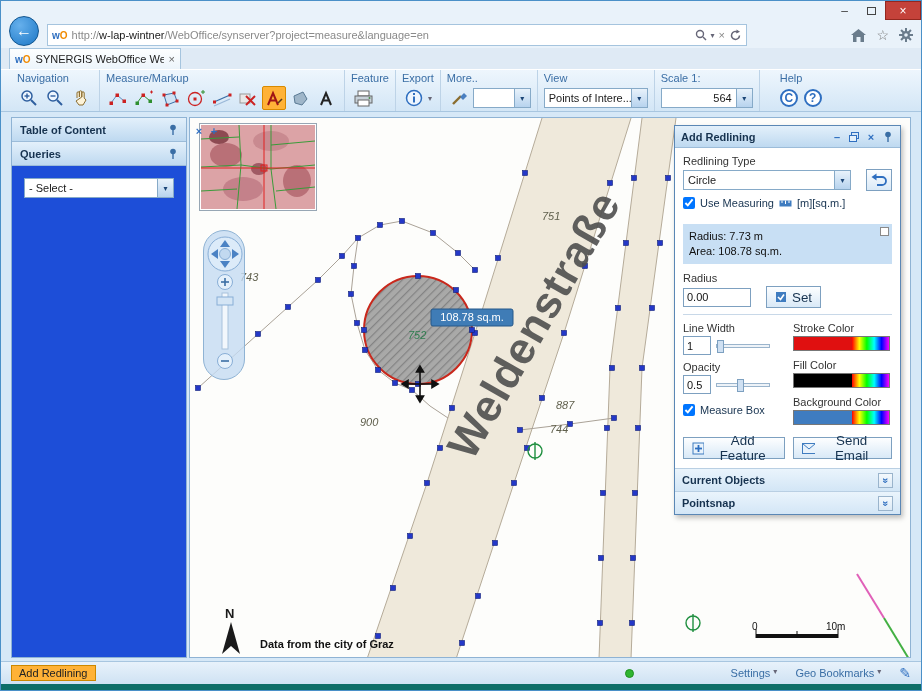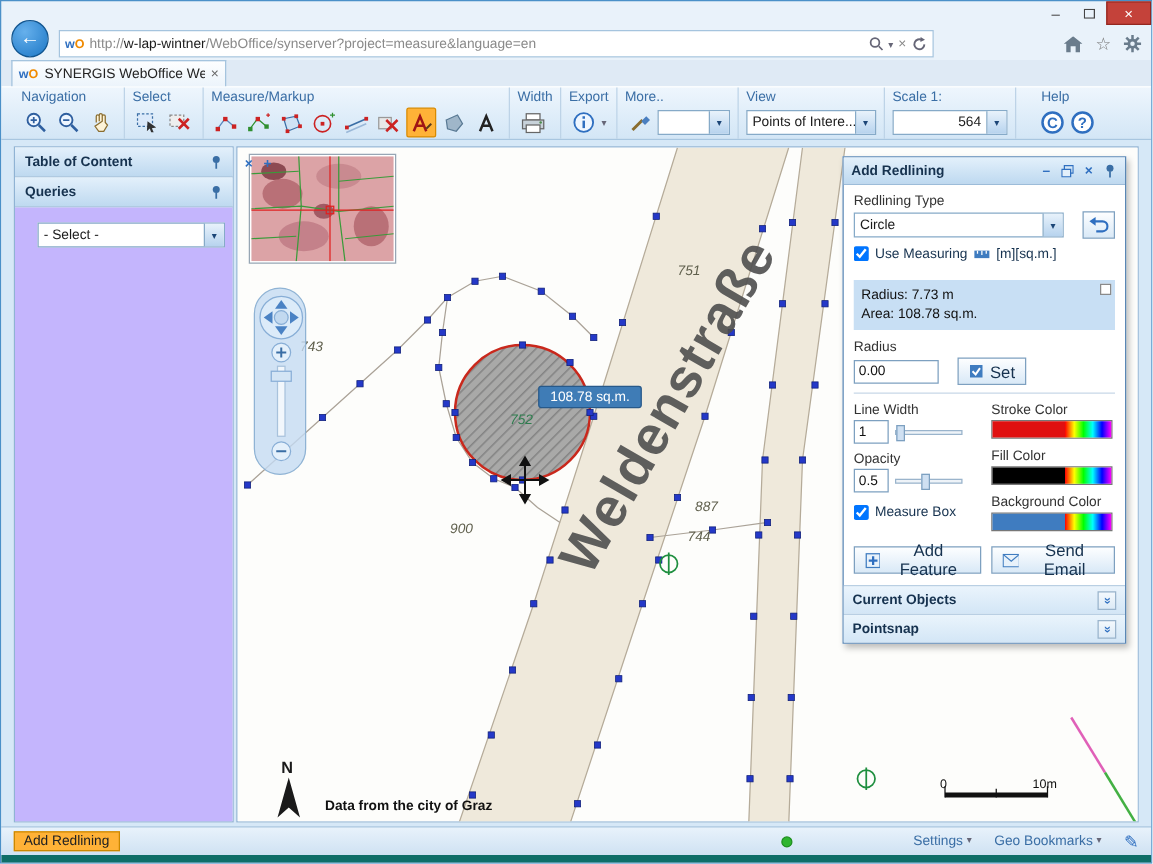--- a/index.html
+++ b/index.html
@@ -36,21 +36,21 @@
 .tbtn.active{background:#ffb237;border:1px solid #d88a00}
 .combo{height:20px;background:#fff;border:1px solid #86aac8;display:flex;align-items:center}
 .cval{flex:1;padding:0 4px;white-space:nowrap;overflow:hidden;color:#1a1a1a}
 .cbtn{width:16px;height:100%;background:linear-gradient(#e8f2fb,#b7d3ee);border-left:1px solid #86aac8;display:flex;align-items:center;justify-content:center;color:#1c4677;font-size:8px}
 .roundicon{width:18px;height:18px;border-radius:50%;border:2px solid #2f6fc0;color:#2f6fc0;font-weight:bold;display:flex;align-items:center;justify-content:center;font-size:12px;background:#fff}
 
 .main{position:relative;height:549px;background:#d6e8f7}
 .sidebar{position:absolute;left:10px;top:5px;width:176px;height:541px;border:1px solid #8fb3d4;background:#fff;display:flex;flex-direction:column}
 .shead{height:24px;background:linear-gradient(#e3f0fb,#bed9f0);border-bottom:1px solid #9cbcd9;display:flex;align-items:center;padding:0 8px;font-weight:bold;color:#16324f}
 .shead .pin{margin-left:auto}
-.scontent{flex:1;background:#c4b5fd;padding:12px 18px}
+.scontent{flex:1;background:#1d4ed8;padding:12px 12px}
 .mappanel{position:absolute;left:188px;top:5px;width:722px;height:541px;border:1px solid #8fb3d4;background:#fff;overflow:hidden}
 .overview{position:absolute;left:9px;top:5px;background:#fff;border:1px solid #97a6b4;padding:1px;z-index:2}
 .ovbtns{position:absolute;left:3px;top:7px;z-index:3;display:flex;gap:3px}
 .ovbtn{width:12px;height:12px;color:#2f6fc0;font-weight:bold;font-size:11px;display:flex;align-items:center;justify-content:center}
 .navctl{position:absolute;left:13px;top:112px;width:42px;height:150px;border-radius:21px;background:rgba(196,219,242,.8);border:1px solid #8fb3d4;z-index:2}
 
 .panel{position:absolute;left:673px;top:13px;width:227px;border:1px solid #5a87b5;background:#fff;z-index:5;box-shadow:2px 3px 5px rgba(0,0,0,.25)}
 .phead{height:22px;background:linear-gradient(#e3f0fb,#bed9f0);border-bottom:1px solid #9cbcd9;display:flex;align-items:center;padding:0 6px;font-weight:bold;color:#16324f}
 .picons{margin-left:auto;display:flex;gap:5px;align-items:center;color:#2f6fc0}
 .picon{display:flex;align-items:center;justify-content:center;width:12px;height:12px;font-size:11px}
@@ -172,38 +172,20 @@
             </svg>
           </div>
         <div class="tbtn">
             <svg width="16" height="18">
               <path d="M4 9 V4 a1.2 1.2 0 0 1 2.4 0 V8 M6.4 8 V3 a1.2 1.2 0 0 1 2.4 0 V8 M8.8 8 V4 a1.2 1.2 0 0 1 2.4 0 V9 L13 11 L10 16 H6 L3 12 Z" fill="#fdf3d8" stroke="#8a6d2f" stroke-width="1"></path>
             </svg>
           </div>
       </div>
     </div>
 
-    <div class="tsec">
-      <div class="tlabel">Select</div>
-      <div class="ticons">
-        <div class="tbtn">
-            <svg width="18" height="16">
-              <rect x="1" y="1" width="12" height="10" fill="#dceafa" stroke="#3a6ea5" stroke-dasharray="2 1.5"></rect>
-              <polygon points="9,7 16,12 12.5,12.5 14,16 12,16 10.8,12.8 8.5,15" fill="#333"></polygon>
-            </svg>
-          </div>
-        <div class="tbtn">
-            <svg width="18" height="16">
-              <rect x="1" y="2" width="11" height="9" fill="#eee" stroke="#888" stroke-dasharray="2 1.5"></rect>
-              <line x1="8" y1="5" x2="16" y2="13" stroke="#cc2222" stroke-width="2"></line>
-              <line x1="16" y1="5" x2="8" y2="13" stroke="#cc2222" stroke-width="2"></line>
-            </svg>
-          </div>
-      </div>
-    </div>
 
     <div class="tsec">
       <div class="tlabel">Measure/Markup</div>
       <div class="ticons">
         <div class="tbtn">
             <svg width="20" height="17">
               <polyline points="3,13 9,5 16,11" fill="none" stroke="#5a8ac0" stroke-width="1"></polyline>
               <rect x="1.5" y="11.5" width="3.5" height="3.5" fill="#cc2222"></rect>
               <rect x="7.5" y="3.5" width="3.5" height="3.5" fill="#cc2222"></rect>
               <rect x="14.5" y="9.5" width="3.5" height="3.5" fill="#cc2222"></rect>
@@ -264,21 +246,21 @@
           </div>
         <div class="tbtn">
             <svg width="16" height="17">
               <path d="M3 15 L8 3 L13 15 M5 10.5 L11 10.5" fill="none" stroke="#222" stroke-width="2"></path>
             </svg>
           </div>
       </div>
     </div>
 
     <div class="tsec">
-      <div class="tlabel">Width</div>
+      <div class="tlabel">Feature</div>
       <div class="ticons">
         <div class="tbtn">
             <svg width="19" height="17">
               <rect x="4" y="1" width="11" height="5" fill="#fff" stroke="#666"></rect>
               <rect x="1" y="6" width="17" height="7" fill="#c8d2da" stroke="#666"></rect>
               <rect x="4" y="10" width="11" height="6" fill="#fff" stroke="#666"></rect>
               <circle cx="15.5" cy="8" r="1" fill="#4a8a4a"></circle>
             </svg>
           </div>
       </div>

